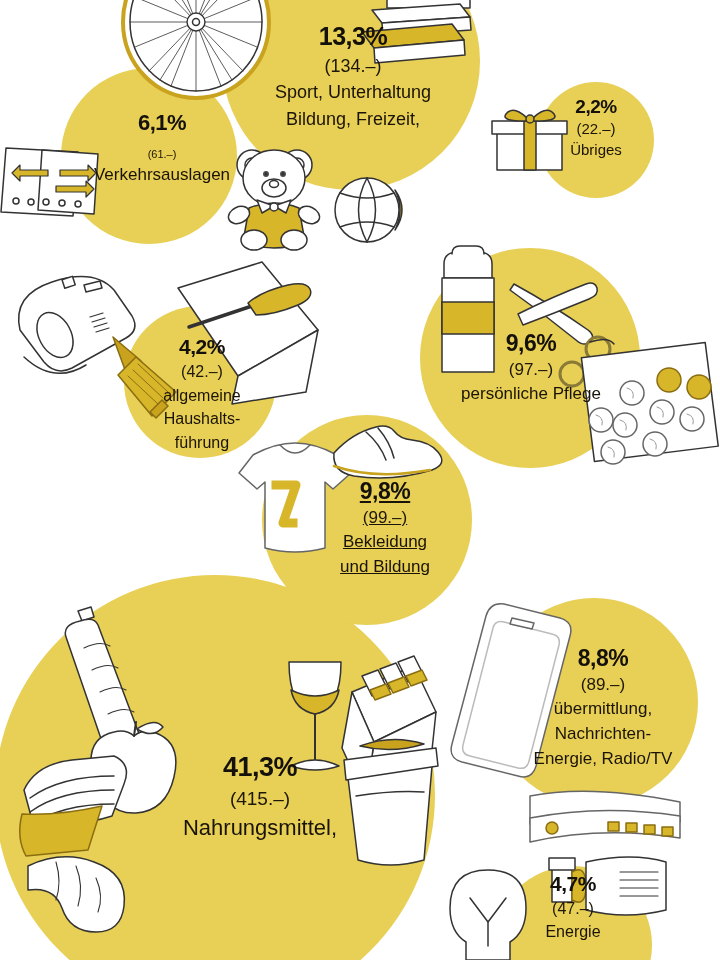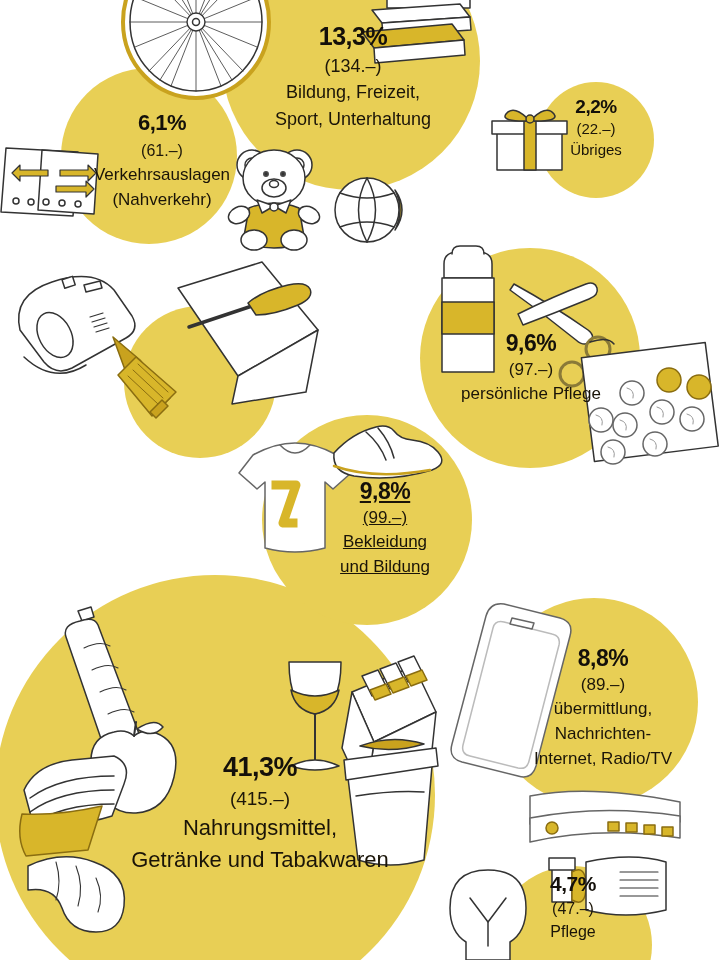--- a/index.html
+++ b/index.html
@@ -57,21 +57,21 @@
 
   .l-cloth .pct { font-size: 23px; }
   .l-cloth .amt { font-size: 17px; margin-top: 3px; }
   .l-cloth .cat { font-size: 17px; margin-top: 4px; line-height: 1.22; }
 
   .l-comm .pct { font-size: 23px; }
   .l-comm .amt { font-size: 17px; margin-top: 3px; }
   .l-comm .cat { font-size: 17px; margin-top: 4px; line-height: 1.22; }
 
   .l-trans .pct { font-size: 22px; }
-  .l-trans .amt { font-size: 16px; margin-top: 6px; }
+  .l-trans .amt { font-size: 11px; margin-top: 12px; }
   .l-trans .cat { font-size: 17px; margin-top: 4px; line-height: 1.22; }
 
   .l-energy .pct { font-size: 21px; }
   .l-energy .amt { font-size: 16px; margin-top: 3px; }
   .l-energy .cat { font-size: 16px; margin-top: 4px; }
 
   .l-house .pct { font-size: 21px; }
   .l-house .amt { font-size: 16px; margin-top: 3px; }
   .l-house .cat { font-size: 16px; margin-top: 4px; line-height: 1.22; }
 
@@ -377,65 +377,70 @@
           <line x1="620" y1="896" x2="658" y2="896"></line>
         </g>
       </g>
 
     </g>
   </svg>
 
   <div class="label l-edu" style="left:240px; top:22px; width:226px;">
     <span class="pct">13,3%</span>
     <span class="amt">(134.–)</span>
+    <span class="cat">Sport, Unterhaltung</span>
     <span class="cat">Bildung, Freizeit,</span>
-    <span class="cat">Sport, Unterhaltung</span>
   </div>
 
   <div class="label l-trans" style="left:62px; top:110px; width:200px;">
     <span class="pct">6,1%</span>
     <span class="amt">(61.–)</span>
     <span class="cat">Verkehrsauslagen</span>
-    <span class="cat">(Nahverkehr)</span>
   </div>
 
   <div class="label l-other" style="left:540px; top:96px; width:112px;">
     <span class="pct">2,2%</span>
     <span class="amt">(22.–)</span>
     <span class="cat">Übriges</span>
   </div>
 
+  <div class="label l-house" style="left:120px; top:335px; width:164px;">
+    <span class="pct">4,2%</span>
+    <span class="amt">(42.–)</span>
+    <span class="cat">allgemeine</span>
+    <span class="cat">Haushalts-</span>
+    <span class="cat">führung</span>
+  </div>
 
   <div class="label l-care" style="left:422px; top:330px; width:218px;">
     <span class="pct">9,6%</span>
     <span class="amt">(97.–)</span>
     <span class="cat">persönliche Pflege</span>
   </div>
 
   <div class="label l-cloth" style="left:300px; top:478px; width:170px;text-decoration:underline;">
     <span class="pct">9,8%</span>
     <span class="amt">(99.–)</span>
     <span class="cat">Bekleidung</span>
     <span class="cat">und Bildung</span>
   </div>
 
   <div class="label l-comm" style="left:500px; top:645px; width:206px;">
     <span class="pct">8,8%</span>
     <span class="amt">(89.–)</span>
     <span class="cat">übermittlung,</span>
     <span class="cat">Nachrichten-</span>
-    <span class="cat">Internet, Radio/TV</span>
+    <span class="cat">Energie, Radio/TV</span>
   </div>
 
   <div class="label l-food" style="left:110px; top:752px; width:300px;">
     <span class="pct">41,3%</span>
     <span class="amt">(415.–)</span>
     <span class="cat">Nahrungsmittel,</span>
-    <span class="cat">Getränke und Tabakwaren</span>
   </div>
 
   <div class="label l-energy" style="left:494px; top:872px; width:158px;">
     <span class="pct">4,7%</span>
     <span class="amt">(47.–)</span>
-    <span class="cat">Pflege</span>
+    <span class="cat">Energie</span>
   </div>
 
 </div>
 
 </body></html>

